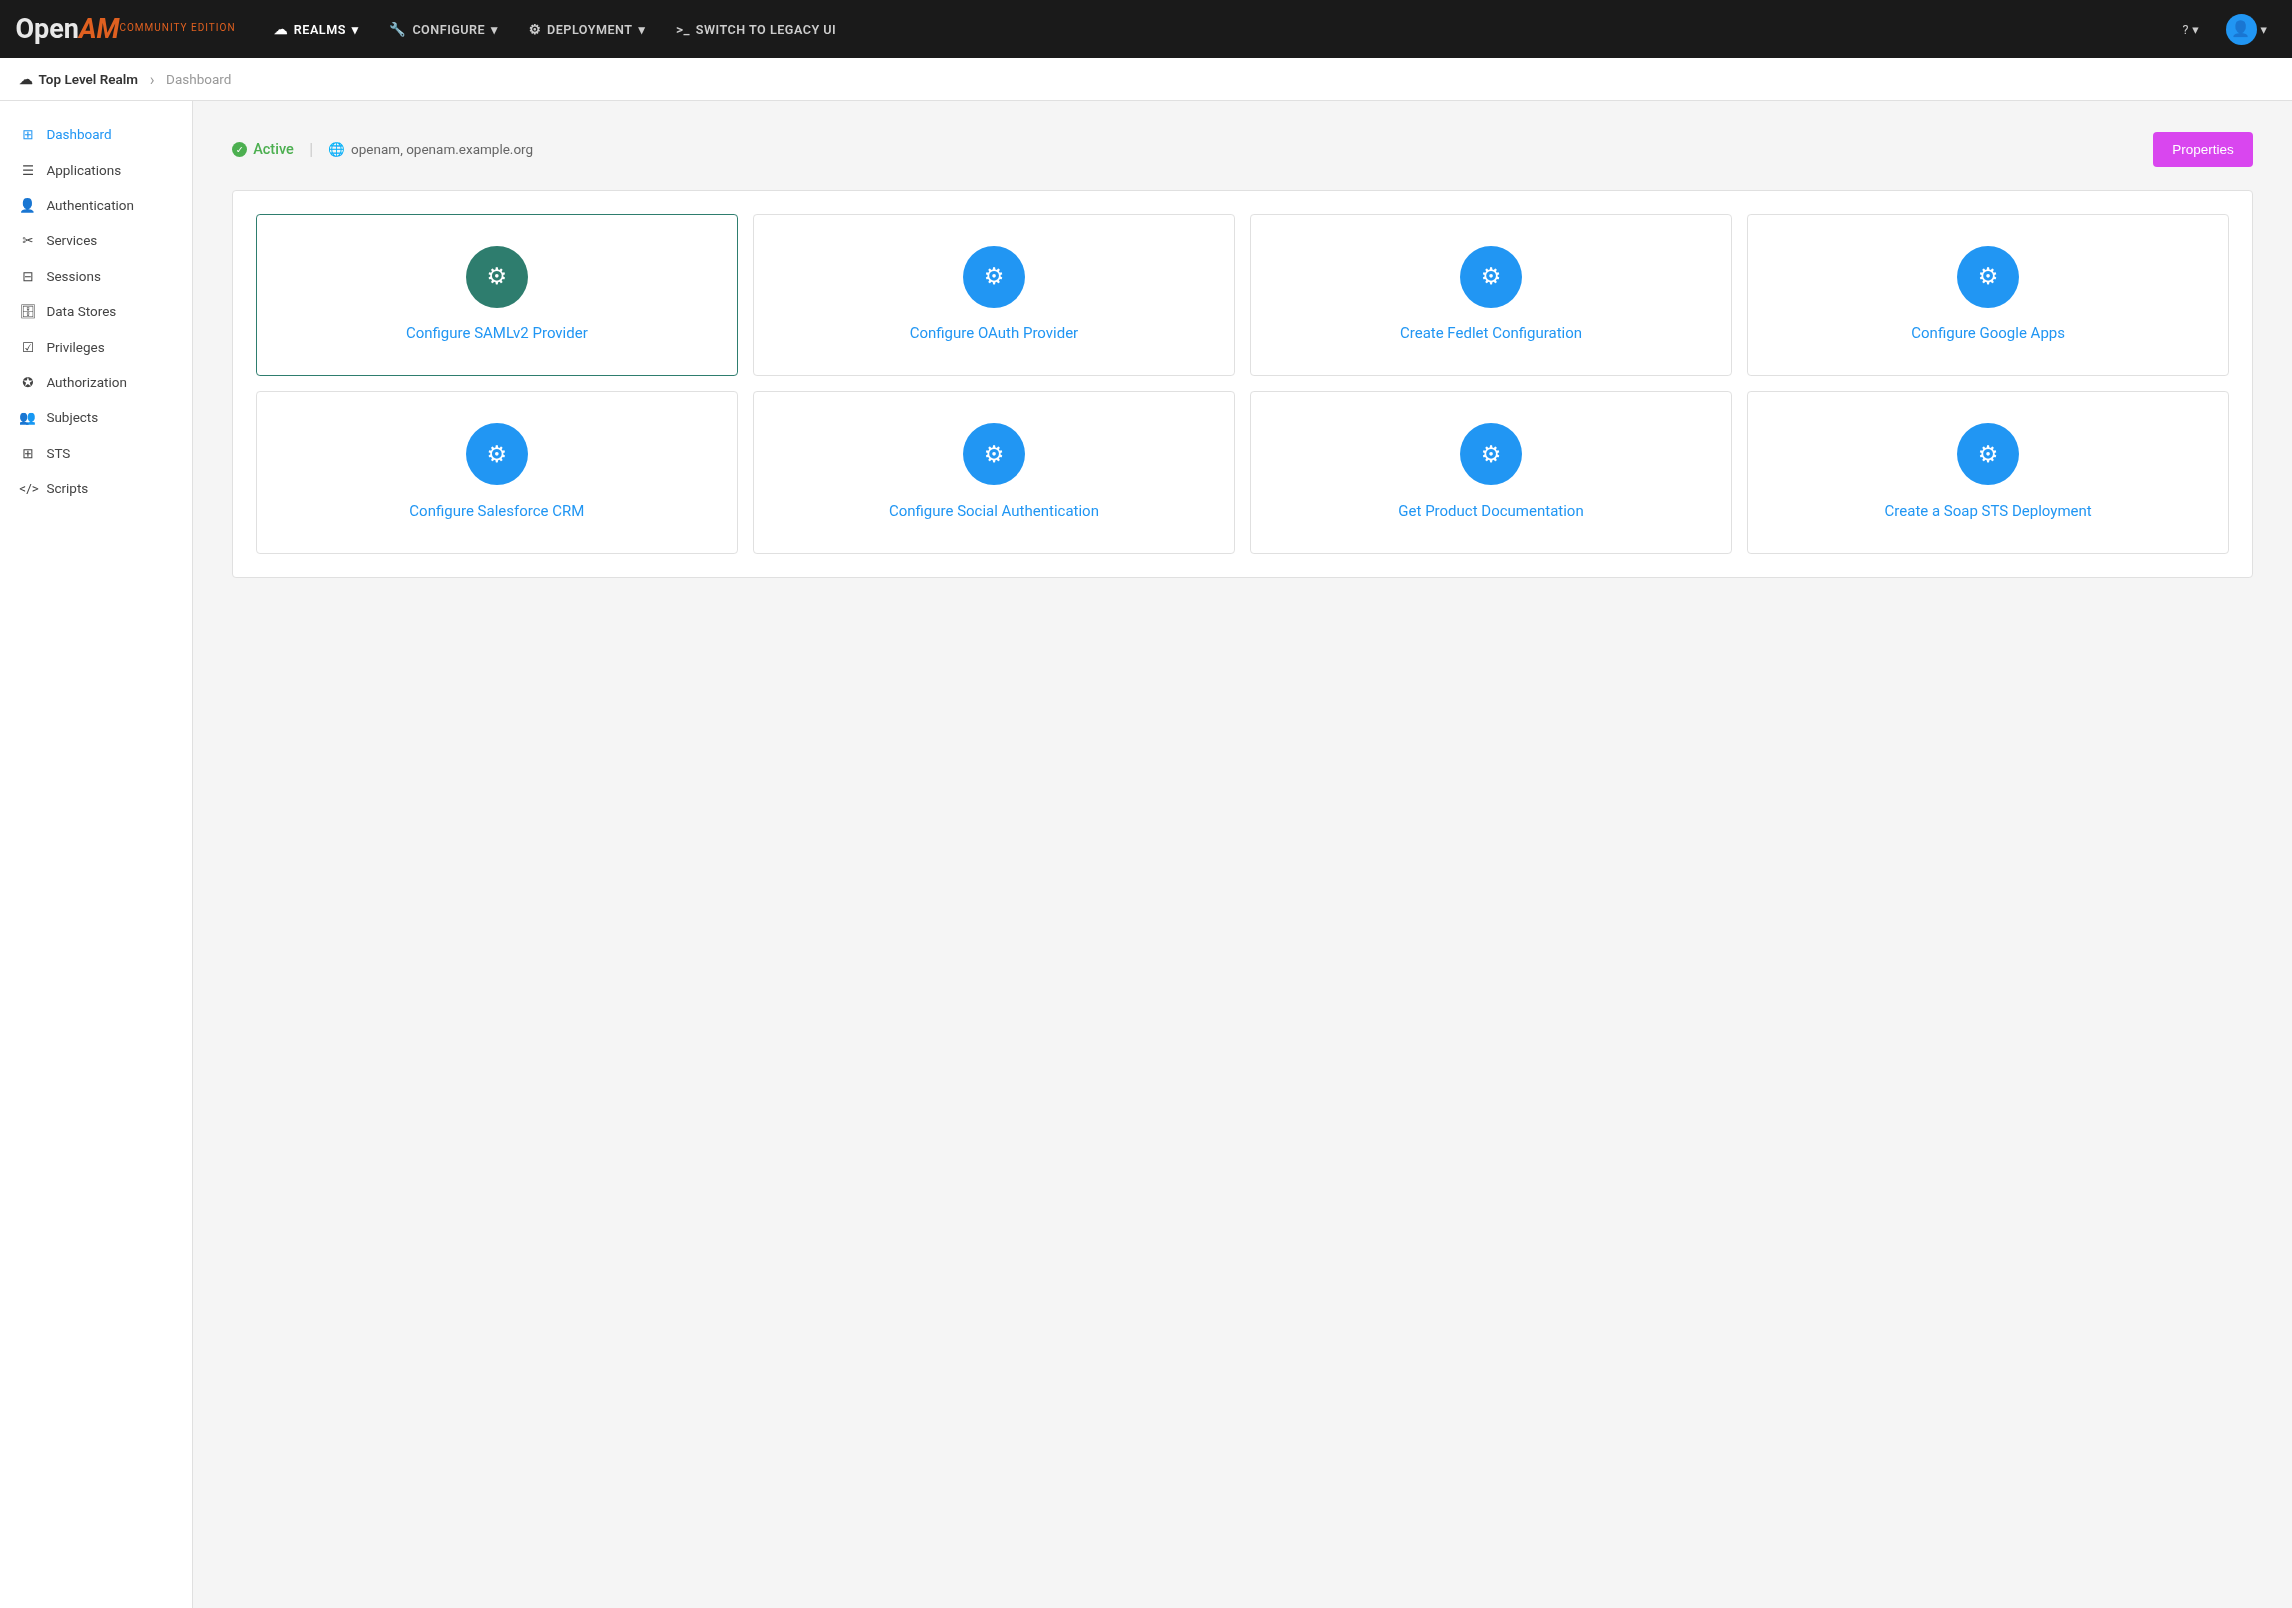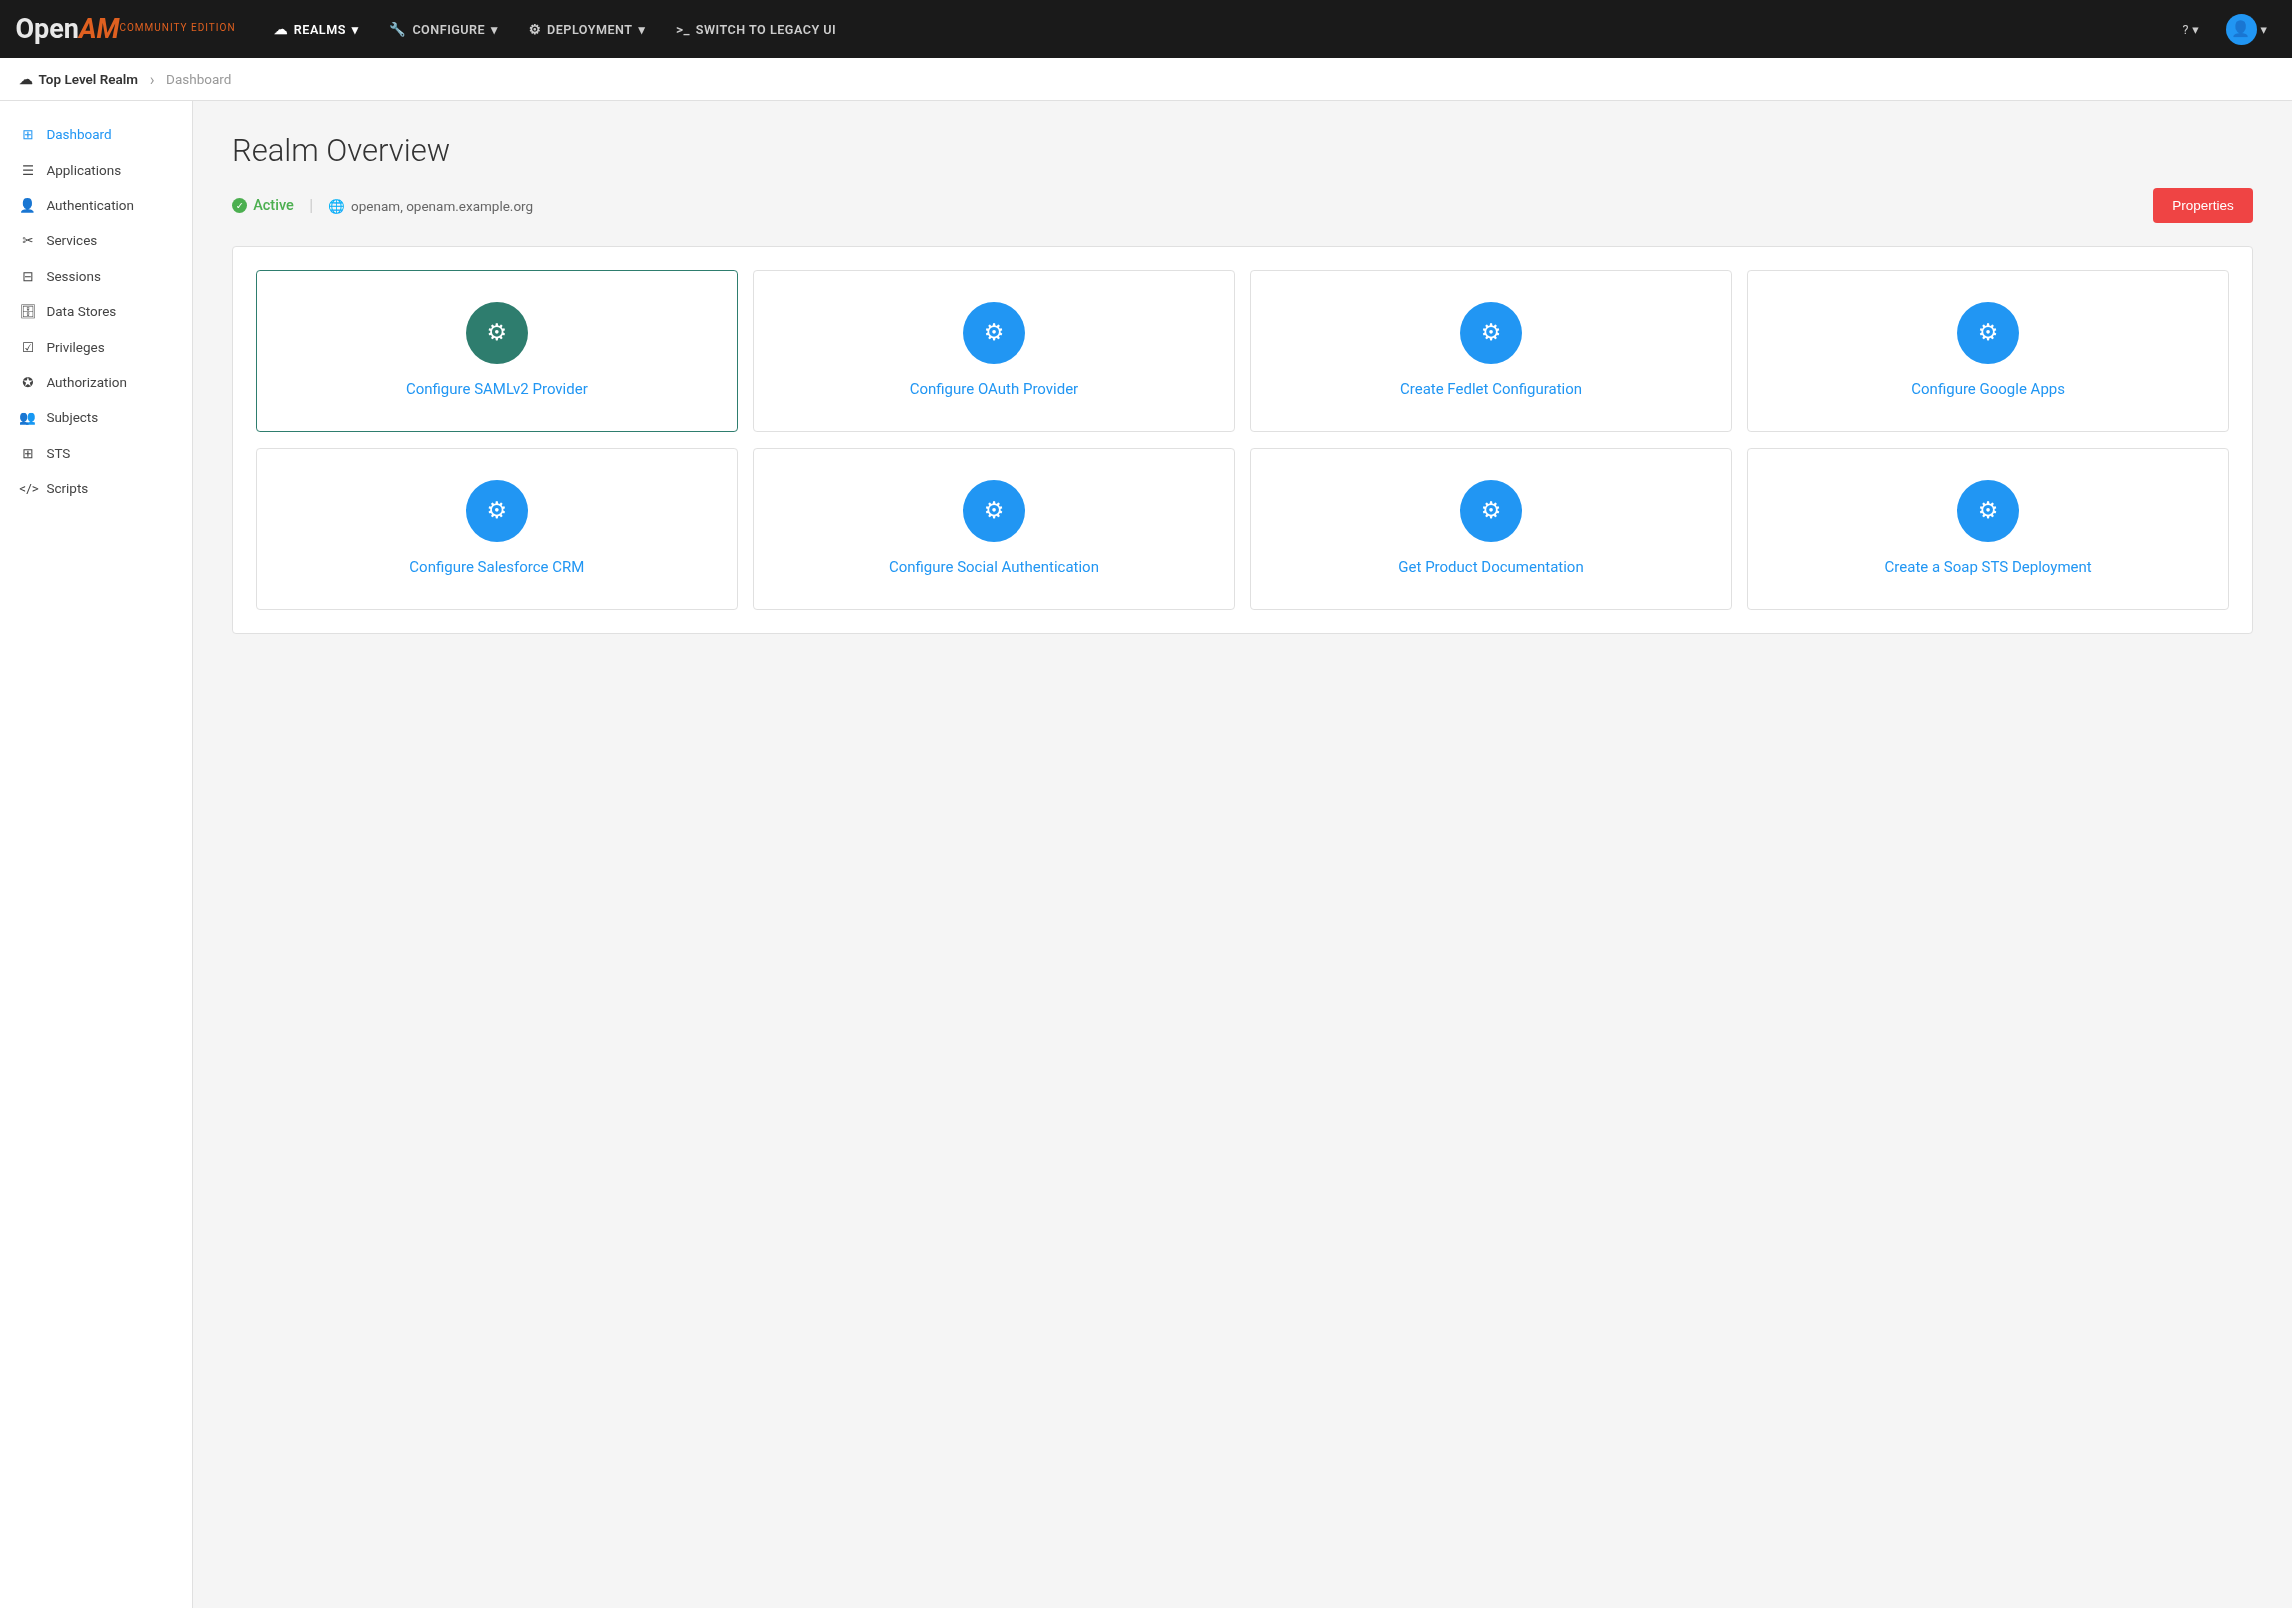--- a/index.html
+++ b/index.html
@@ -165,21 +165,21 @@
     .realm-info {
       display: flex;
       align-items: center;
       gap: 5.8px;
       color: #666;
       font-size: 13.5px;
     }
     .globe-icon { color: #666; }
     .properties-btn {
       margin-left: auto;
-      background: #ef4444;
+      background: #d946ef;
       color: #fff;
       border: none;
       padding: 9.7px 19.3px;
       font-size: 13.5px;
       font-weight: 500;
       border-radius: 4px;
       cursor: pointer;
     }
 
     
@@ -330,21 +330,20 @@
       <span class="sidebar-icon">⊞</span>
       <span>STS</span>
     </a>
     <a class="sidebar-item">
       <span class="sidebar-icon">&lt;/&gt;</span>
       <span>Scripts</span>
     </a>
   </aside>
 
   <main class="content">
-    <h1 class="page-title">Realm Overview</h1>
 
     <div class="status-bar">
       <div class="status-active">
         <div class="status-dot">✓</div>
         <span>Active</span>
       </div>
       <span class="status-divider">|</span>
       <div class="realm-info">
         <span class="globe-icon">🌐</span>
         <span>openam, openam.example.org</span>

